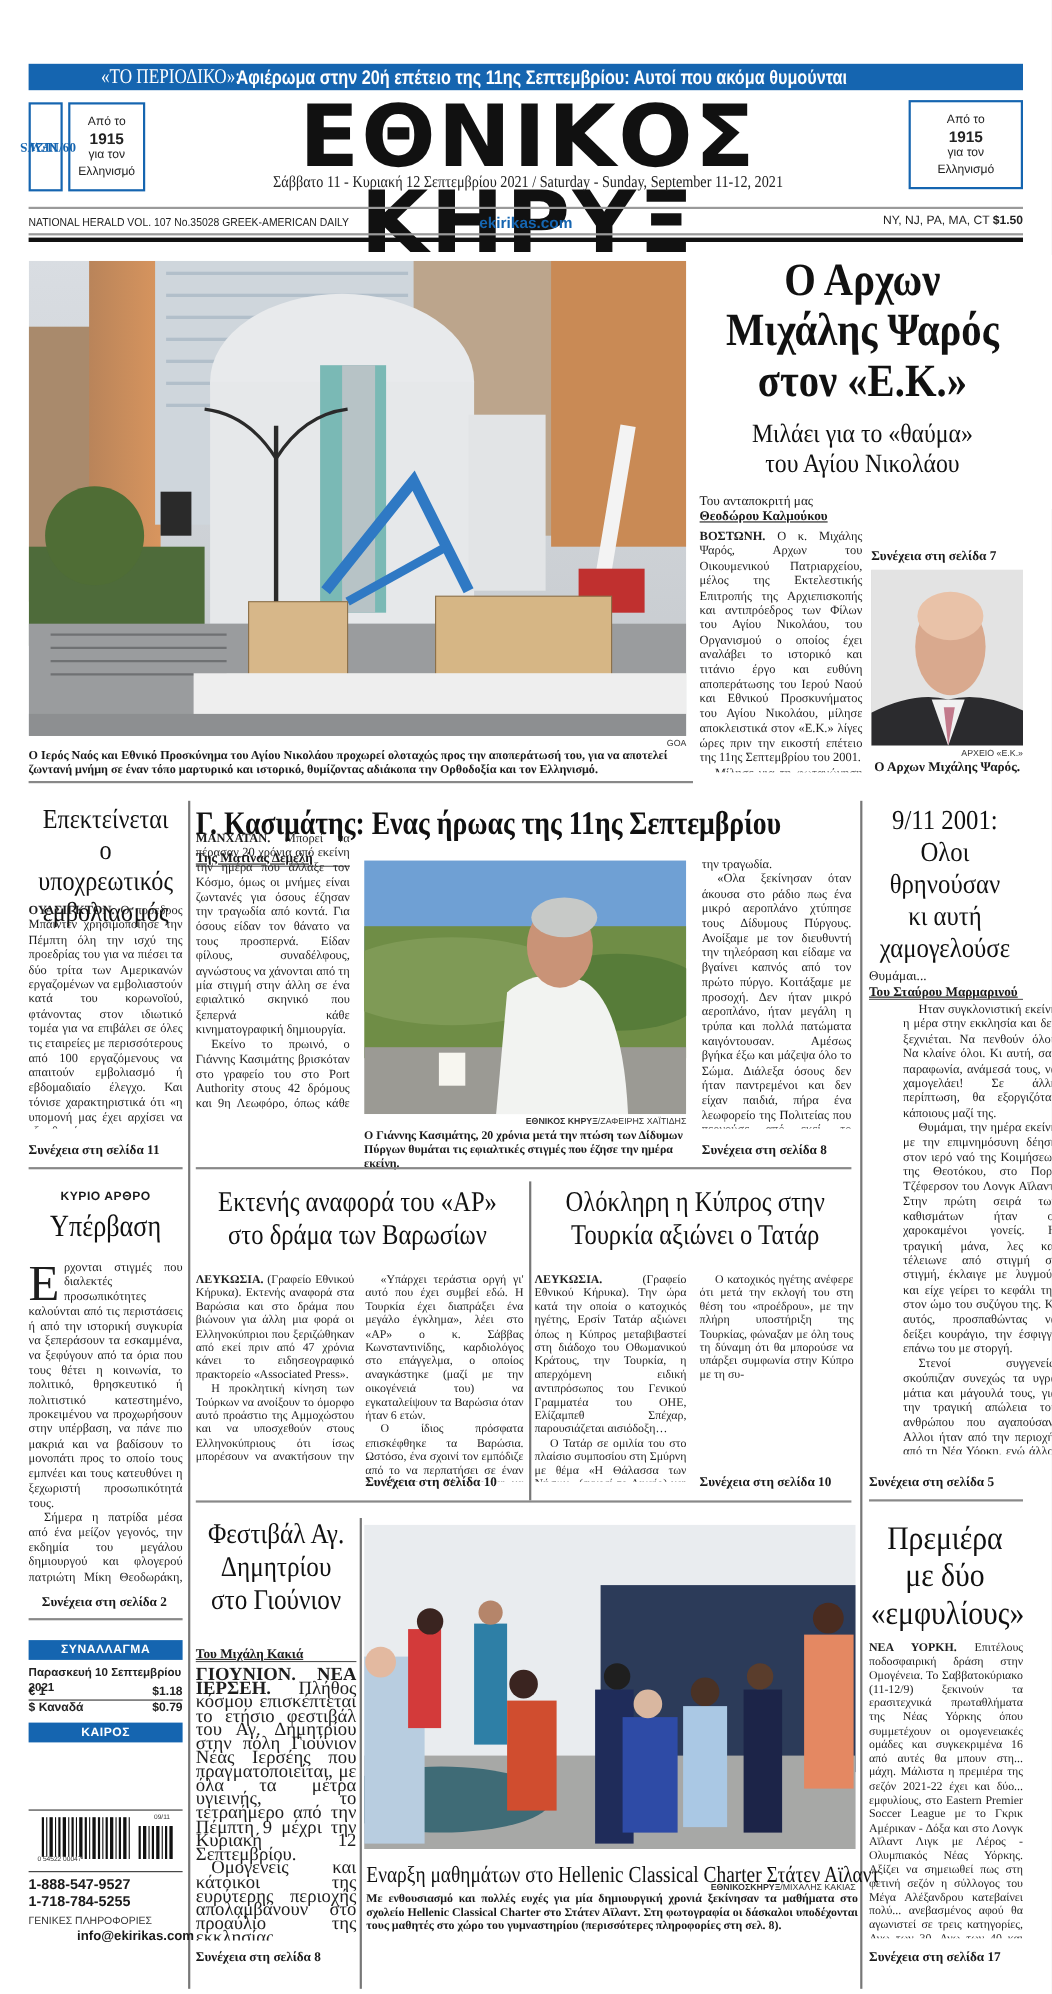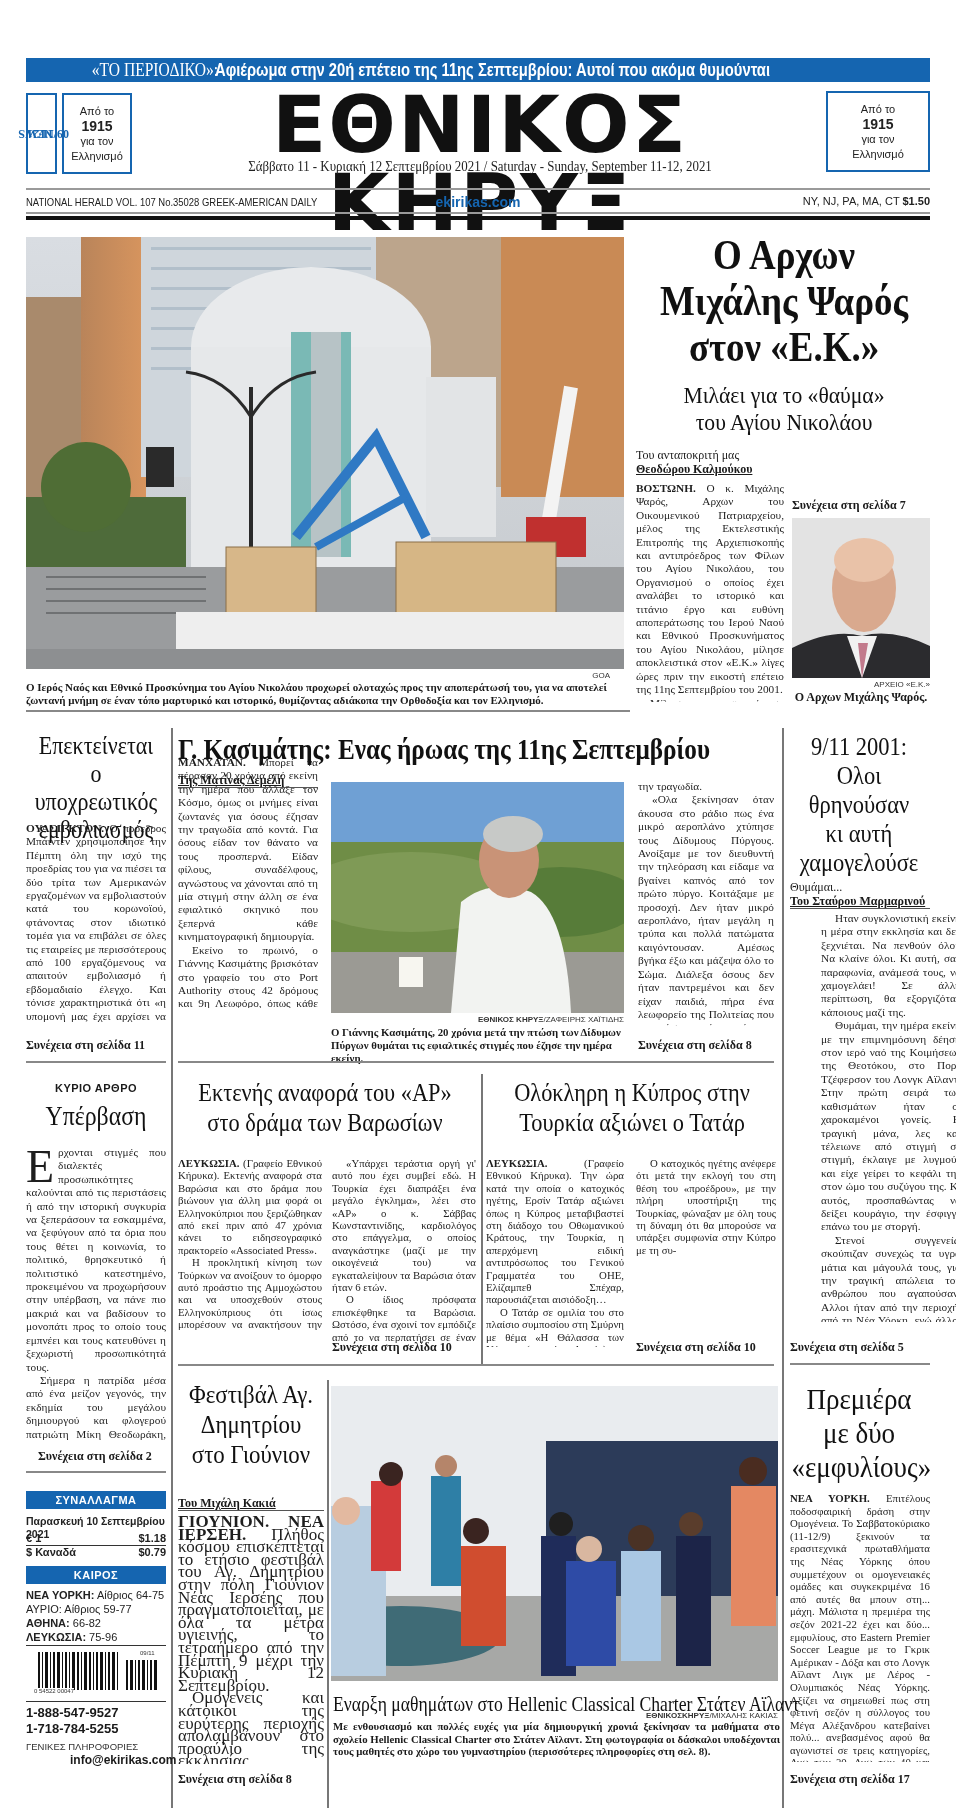--- a/index.html
+++ b/index.html
@@ -139,21 +139,21 @@
       <path d="M270 300 L350 200 L400 300" stroke="#2f79c4" stroke-width="10" fill="none"></path>
       <path d="M290 310 L380 260" stroke="#2f79c4" stroke-width="8"></path>
       <path d="M545 150 L520 300" stroke="#f3f3f3" stroke-width="14"></path>
       <rect x="500" y="280" width="60" height="40" fill="#c0302f"></rect>
       <rect x="200" y="310" width="90" height="70" fill="#d7b789" stroke="#8a6f48"></rect>
       <rect x="370" y="305" width="160" height="75" fill="#d6b685" stroke="#8a6f48"></rect>
       <rect x="150" y="375" width="448" height="40" fill="#eeeeee"></rect>
       <rect x="0" y="412" width="598" height="20" fill="#8d8f91"></rect>
     </svg>
   </div>
-  <div class="abs credit" style="left:12px;top:671px;width:598px;">GOA</div>
+  <div class="abs credit" style="left:26px;top:671px;width:598px;">GOA</div>
   <div class="abs caption" style="left:26px;top:681px;width:610px;">Ο Ιερός Ναός και Εθνικό Προσκύνημα του Αγίου Νικολάου προχωρεί ολοταχώς προς την αποπεράτωσή του, για να αποτελεί ζωντανή μνήμη σε έναν τόπο μαρτυρικό και ιστορικό, θυμίζοντας αδιάκοπα την Ορθοδοξία και τον Ελληνισμό.</div>
   <div class="abs hrule" style="left:26px;top:710px;width:604px;"></div>
 
   <div class="abs headline" style="left:636px;top:232px;width:296px;font-weight:bold;font-size:42px;line-height:46px;transform:scaleX(0.88);">
     <div>Ο Αρχων</div>
     <div>Μιχάλης Ψαρός</div>
     <div>στον «Ε.Κ.»</div>
   </div>
   <div class="abs headline" style="left:636px;top:382px;width:296px;font-size:24px;line-height:27px;transform:scaleX(0.9);">
     <div>Μιλάει για το «θαύμα»</div>
@@ -258,26 +258,20 @@
     <div style="display:flex;justify-content:space-between;border-bottom:1px solid #333;">
         <span>€ 1</span>
         <span>$1.18</span>
       </div>
     <div style="display:flex;justify-content:space-between;">
         <span>$ Καναδά</span>
         <span>$0.79</span>
       </div>
   </div>
   <div class="abs blue-head" style="left:26px;top:1566px;width:140px;">ΚΑΙΡΟΣ</div>
-  <div class="abs sidebox" style="left:26px;top:1588px;width:140px;line-height:14px;">
-    <div><b>ΝΕΑ ΥΟΡΚΗ:</b> <span>Αίθριος 64-75</span></div>
-    <div><span>ΑΥΡΙΟ:</span> <span>Αίθριος 59-77</span></div>
-    <div><b>ΑΘΗΝΑ:</b> <span>66-82</span></div>
-    <div><b>ΛΕΥΚΩΣΙΑ:</b> <span>75-96</span></div>
-  </div>
   <div class="abs" style="left:26px;top:1645px;width:140px;height:1px;background:#333;"></div>
   <div class="abs" style="left:34px;top:1650px;width:130px;height:48px;">
     <svg width="130" height="48" viewBox="0 0 130 48">
       <g fill="#111">
         <rect x="4" y="2" width="2" height="38"></rect>
           <rect x="8" y="2" width="1" height="38"></rect>
           <rect x="11" y="2" width="3" height="38"></rect>
           <rect x="16" y="2" width="1" height="38"></rect>
           <rect x="19" y="2" width="2" height="38"></rect>
           <rect x="23" y="2" width="3" height="38"></rect>

